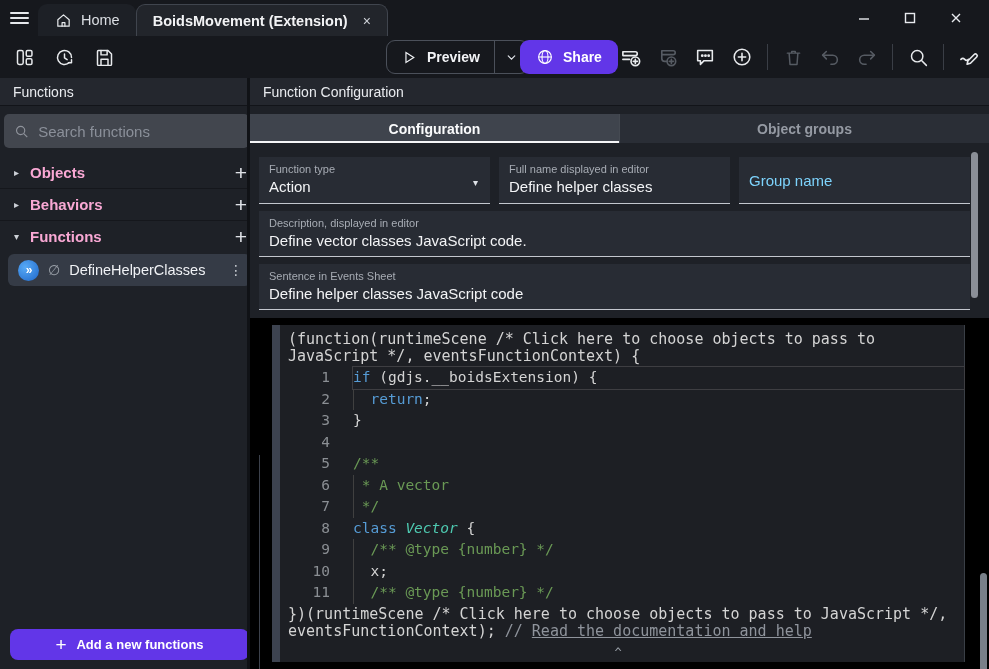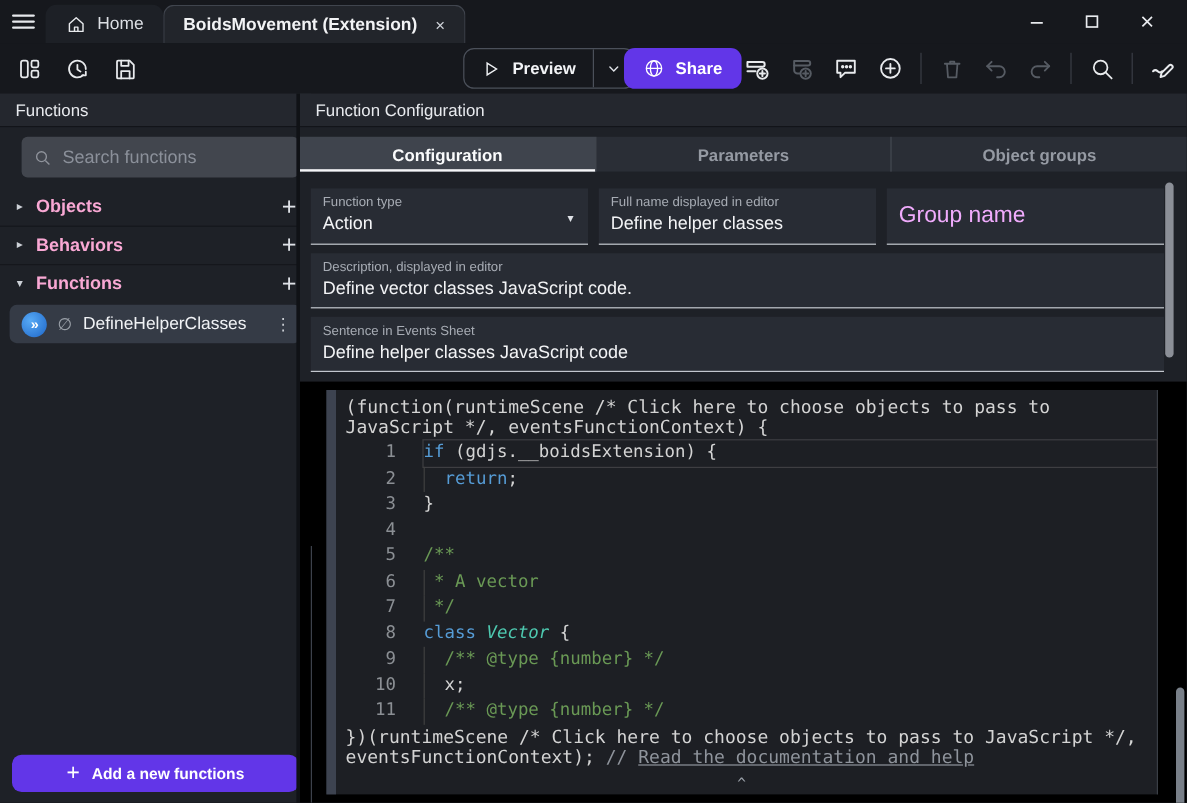--- a/index.html
+++ b/index.html
@@ -36,21 +36,21 @@
   .tb-right { position:absolute; right:8px; top:0; height:42px; display:flex; align-items:center; gap:13px; }
   .tb-divider { width:1px; height:26px; background:#3a3e46; }
 
   
   .sidebar { position:absolute; top:78px; left:0; width:259px; bottom:0; background:#1e2127; display:flex; flex-direction:column; }
   .v-sep { position:absolute; top:78px; left:247px; width:3px; bottom:0; background:#101216; }
   .main { position:absolute; top:78px; left:250px; right:0; bottom:0; background:#1e2127; }
   .panel-header { height:28px; background:#24272e; border-bottom:1px solid #121419; display:flex; align-items:center; padding:0 13px; font-size:14px; color:#e9ebef; flex:none; }
 
   
-  .search-box { margin:8px 10px 0 18px; height:34px; background:#42464e; border-radius:5px; display:flex; align-items:center; gap:9px; padding:0 10px; }
+  .search-box { margin:8px 10px 0 4px; height:34px; background:#42464e; border-radius:5px; display:flex; align-items:center; gap:9px; padding:0 10px; }
   .search-box svg { stroke:#8f939b; fill:none; stroke-width:1.8; }
   .search-input { border:none; outline:none; background:transparent; color:#e8eaee; font-size:15px; width:100%; font-family:inherit; }
   .search-input::placeholder { color:#8b909a; }
   .tree { margin-top:8px; }
   .tree-row { height:32px; display:flex; align-items:center; padding:0 12px 0 14px; border-top:1px solid #15171c; cursor:pointer; }
   .tree-row:first-child { border-top:none; }
   .caret { width:16px; font-size:10px; color:#cdd1d7; }
   .tree-label { font-size:15px; font-weight:bold; color:#f9a8d4;text-align:center; }
   .plus-btn { margin-left:auto; font-size:21px; font-weight:300; color:#dfe2e7; line-height:1; cursor:pointer; }
   .func-item { margin:2px 8px 0 8px; height:32px; background:#353b46; border-radius:6px; display:flex; align-items:center; gap:9px; padding:0 8px 0 10px; cursor:pointer; }
@@ -68,21 +68,21 @@
   .tab-item.active { background:#3f444d; color:#fafbfc; border-left:none; }
   .tab-item.active::after { content:""; position:absolute; left:0; right:0; bottom:0; height:2px; background:#f5f6f8; }
 
   .form-area { position:relative; margin:14px 19px 0 9px; }
   .field-row { display:flex; gap:9px; }
   .field { background:#282c34; border-bottom:1px solid #c3c7ce; height:47px; padding:6px 10px 0 10px; position:relative; flex:1; cursor:text; }
   .field .flabel { font-size:11px; color:#a7acb4; }
   .field .fvalue { font-size:15px; color:#f3f4f6; margin-top:3px; white-space:nowrap; }
   .field .dd-arrow { position:absolute; right:12px; top:20px; color:#dfe2e7; font-size:10px; }
   .field.placeholder-only { display:flex; align-items:center; padding-top:0; }
-  .field .fplaceholder { font-size:19px; color:#f0abfc; }
+  .field .fplaceholder { font-size:15px; color:#7dd3fc; }
   .field.wide { margin-top:7px; height:46px; }
 
   .scroll-thumb { position:absolute; border-radius:4px; background:#8b8f97; }
   .form-scroll { right:-8px; top:-5px; width:7px; height:146px; }
   .outer-scroll { right:2px; top:255px; width:7px; height:318px; background:#798089; }
 
   
   .code-section { position:absolute; left:0; right:0; top:240px; bottom:0; background:#000000; }
   .code-guide-line { position:absolute; left:9px; top:137px; bottom:0; width:1px; background:#3c414b; }
   .code-editor { position:absolute; left:22px; top:7px; width:693px; bottom:7px; background:#1d1f24; border-right:1px solid #3a3f46; padding-top:6px; font-family:"DejaVu Sans Mono","Liberation Mono",monospace; }
@@ -296,21 +296,20 @@
       <span>Add a new functions</span>
     </button>
   </div>
   <div class="v-sep"></div>
 
   <div class="main">
     <div class="panel-header">Function Configuration</div>
 
     <div class="tabs">
       <div class="tab-item active">Configuration</div>
-      <div class="tab-item">Parameters</div>
       <div class="tab-item">Object groups</div>
     </div>
 
     <div class="form-area">
       <div class="field-row">
         <div class="field">
           <div class="flabel">Function type</div>
           <div class="fvalue">Action</div>
           <span class="dd-arrow">▾</span>
         </div>

